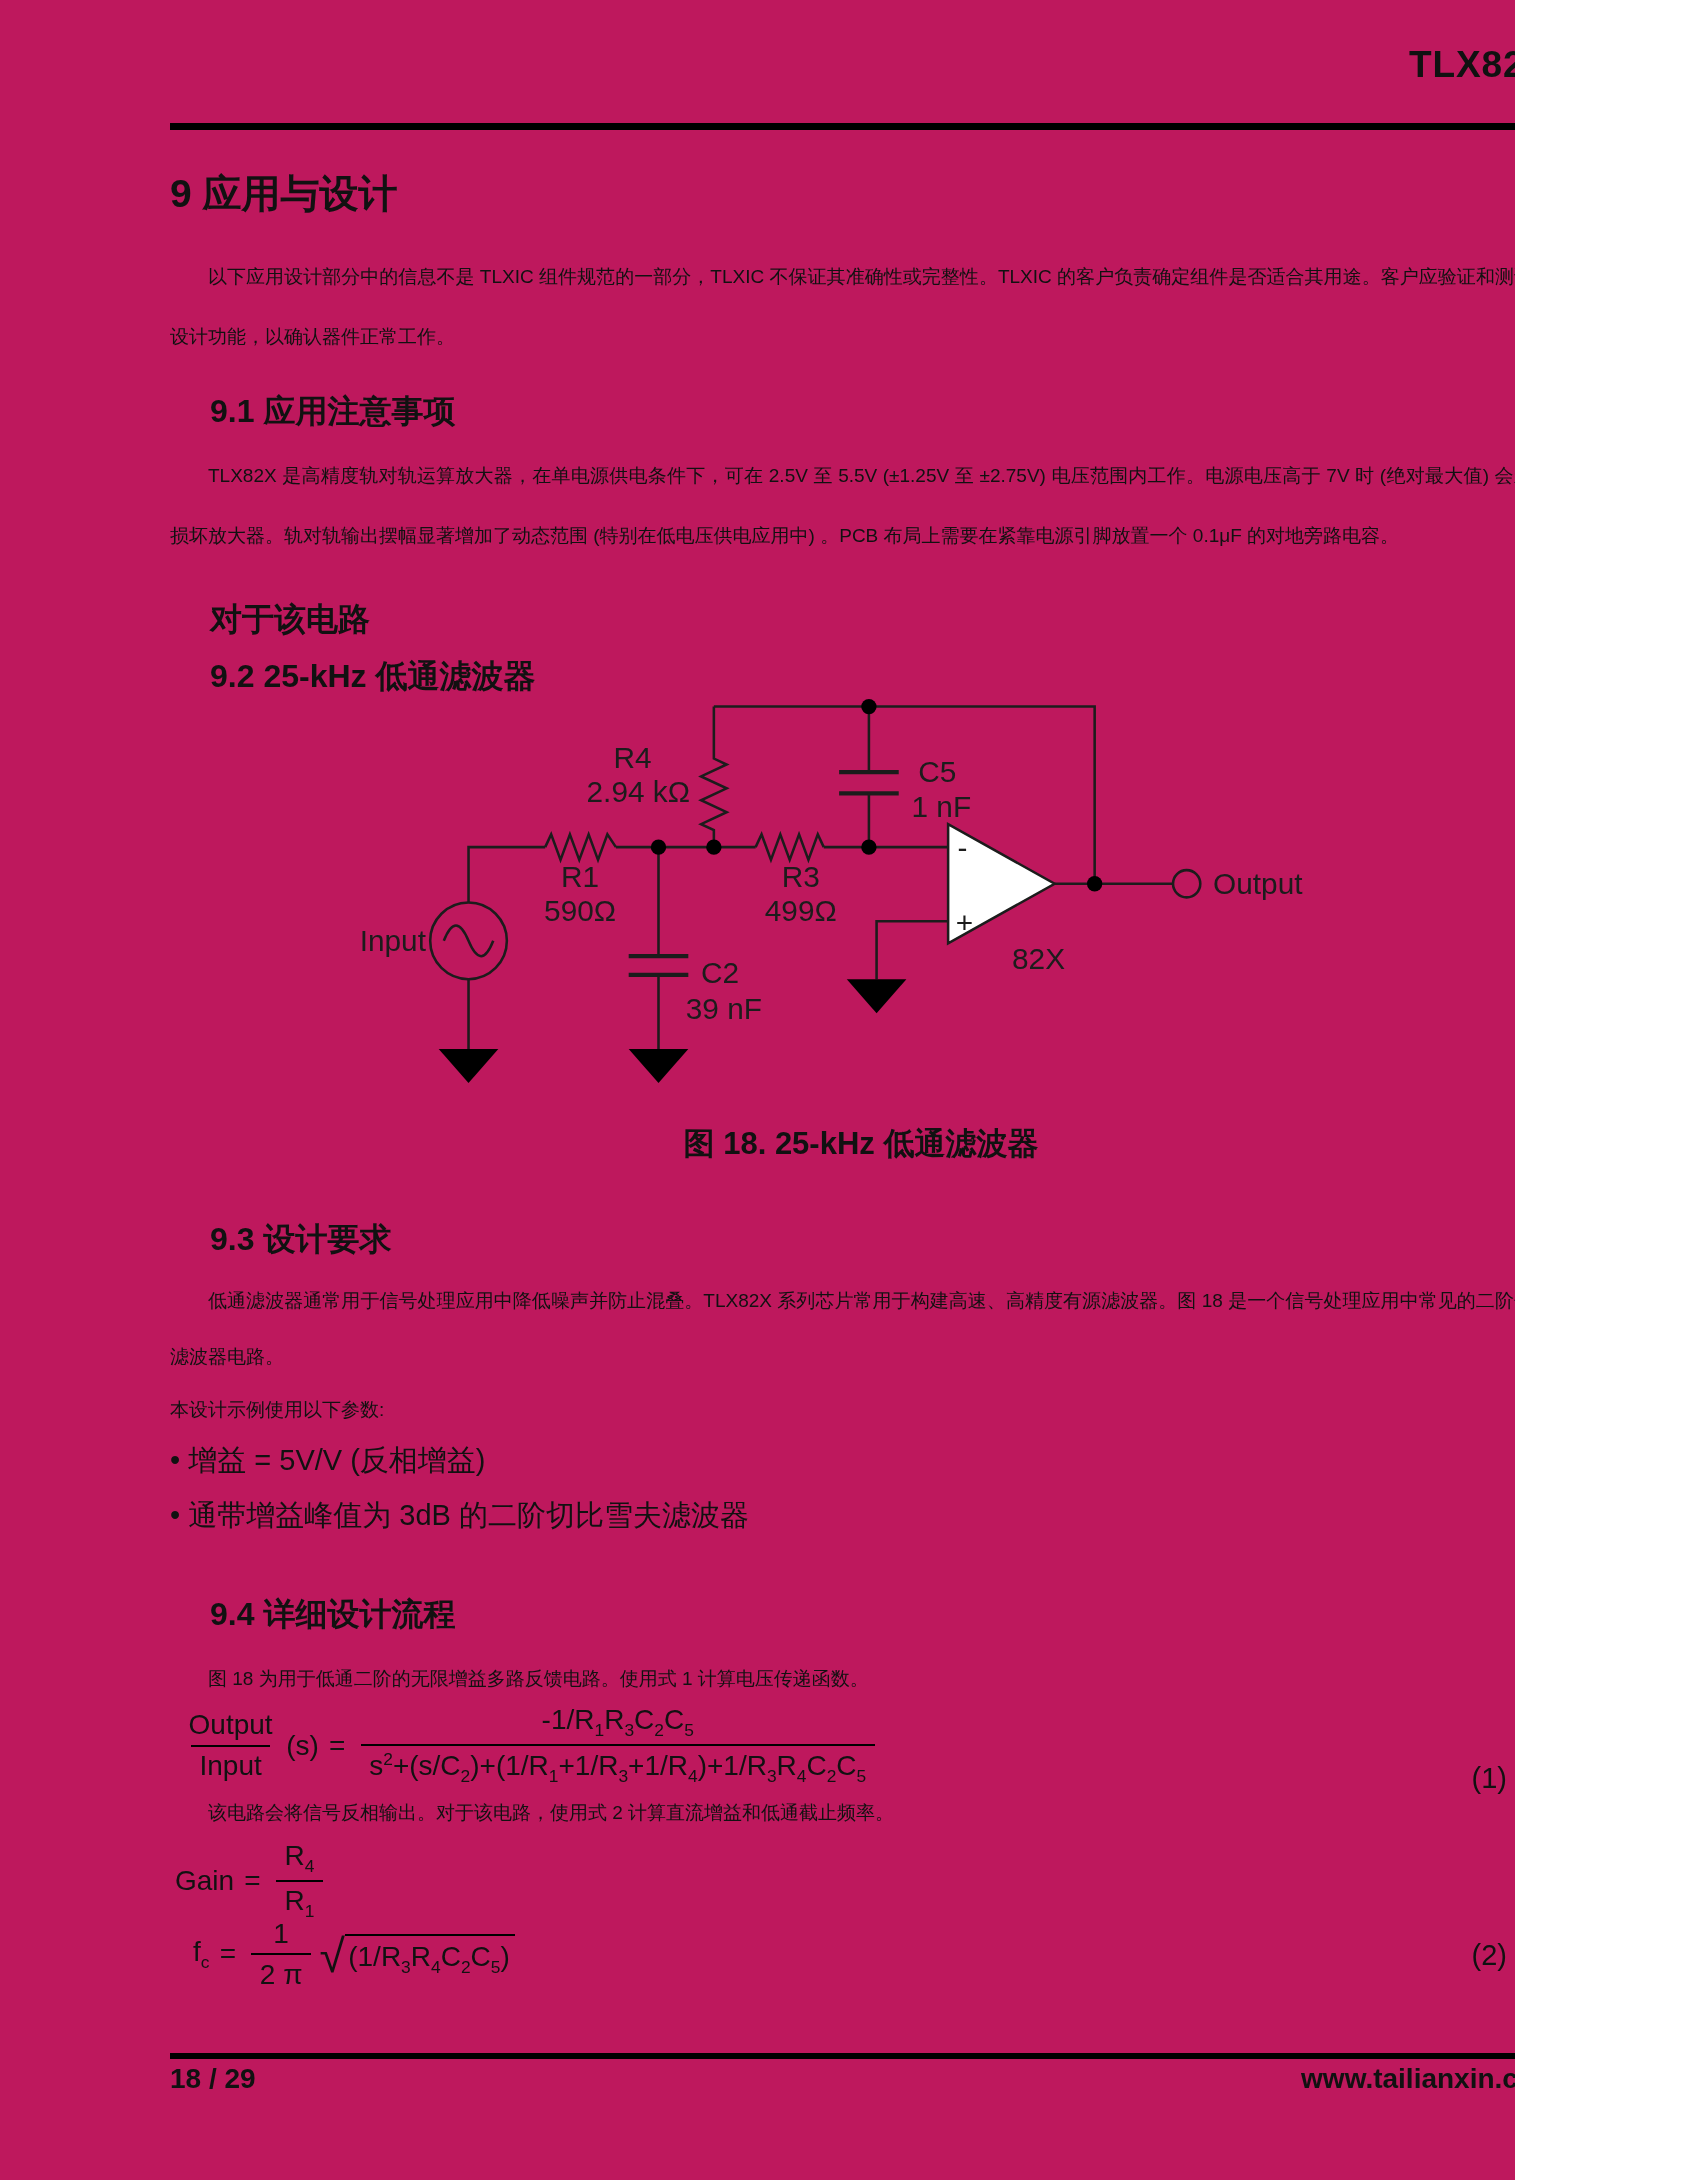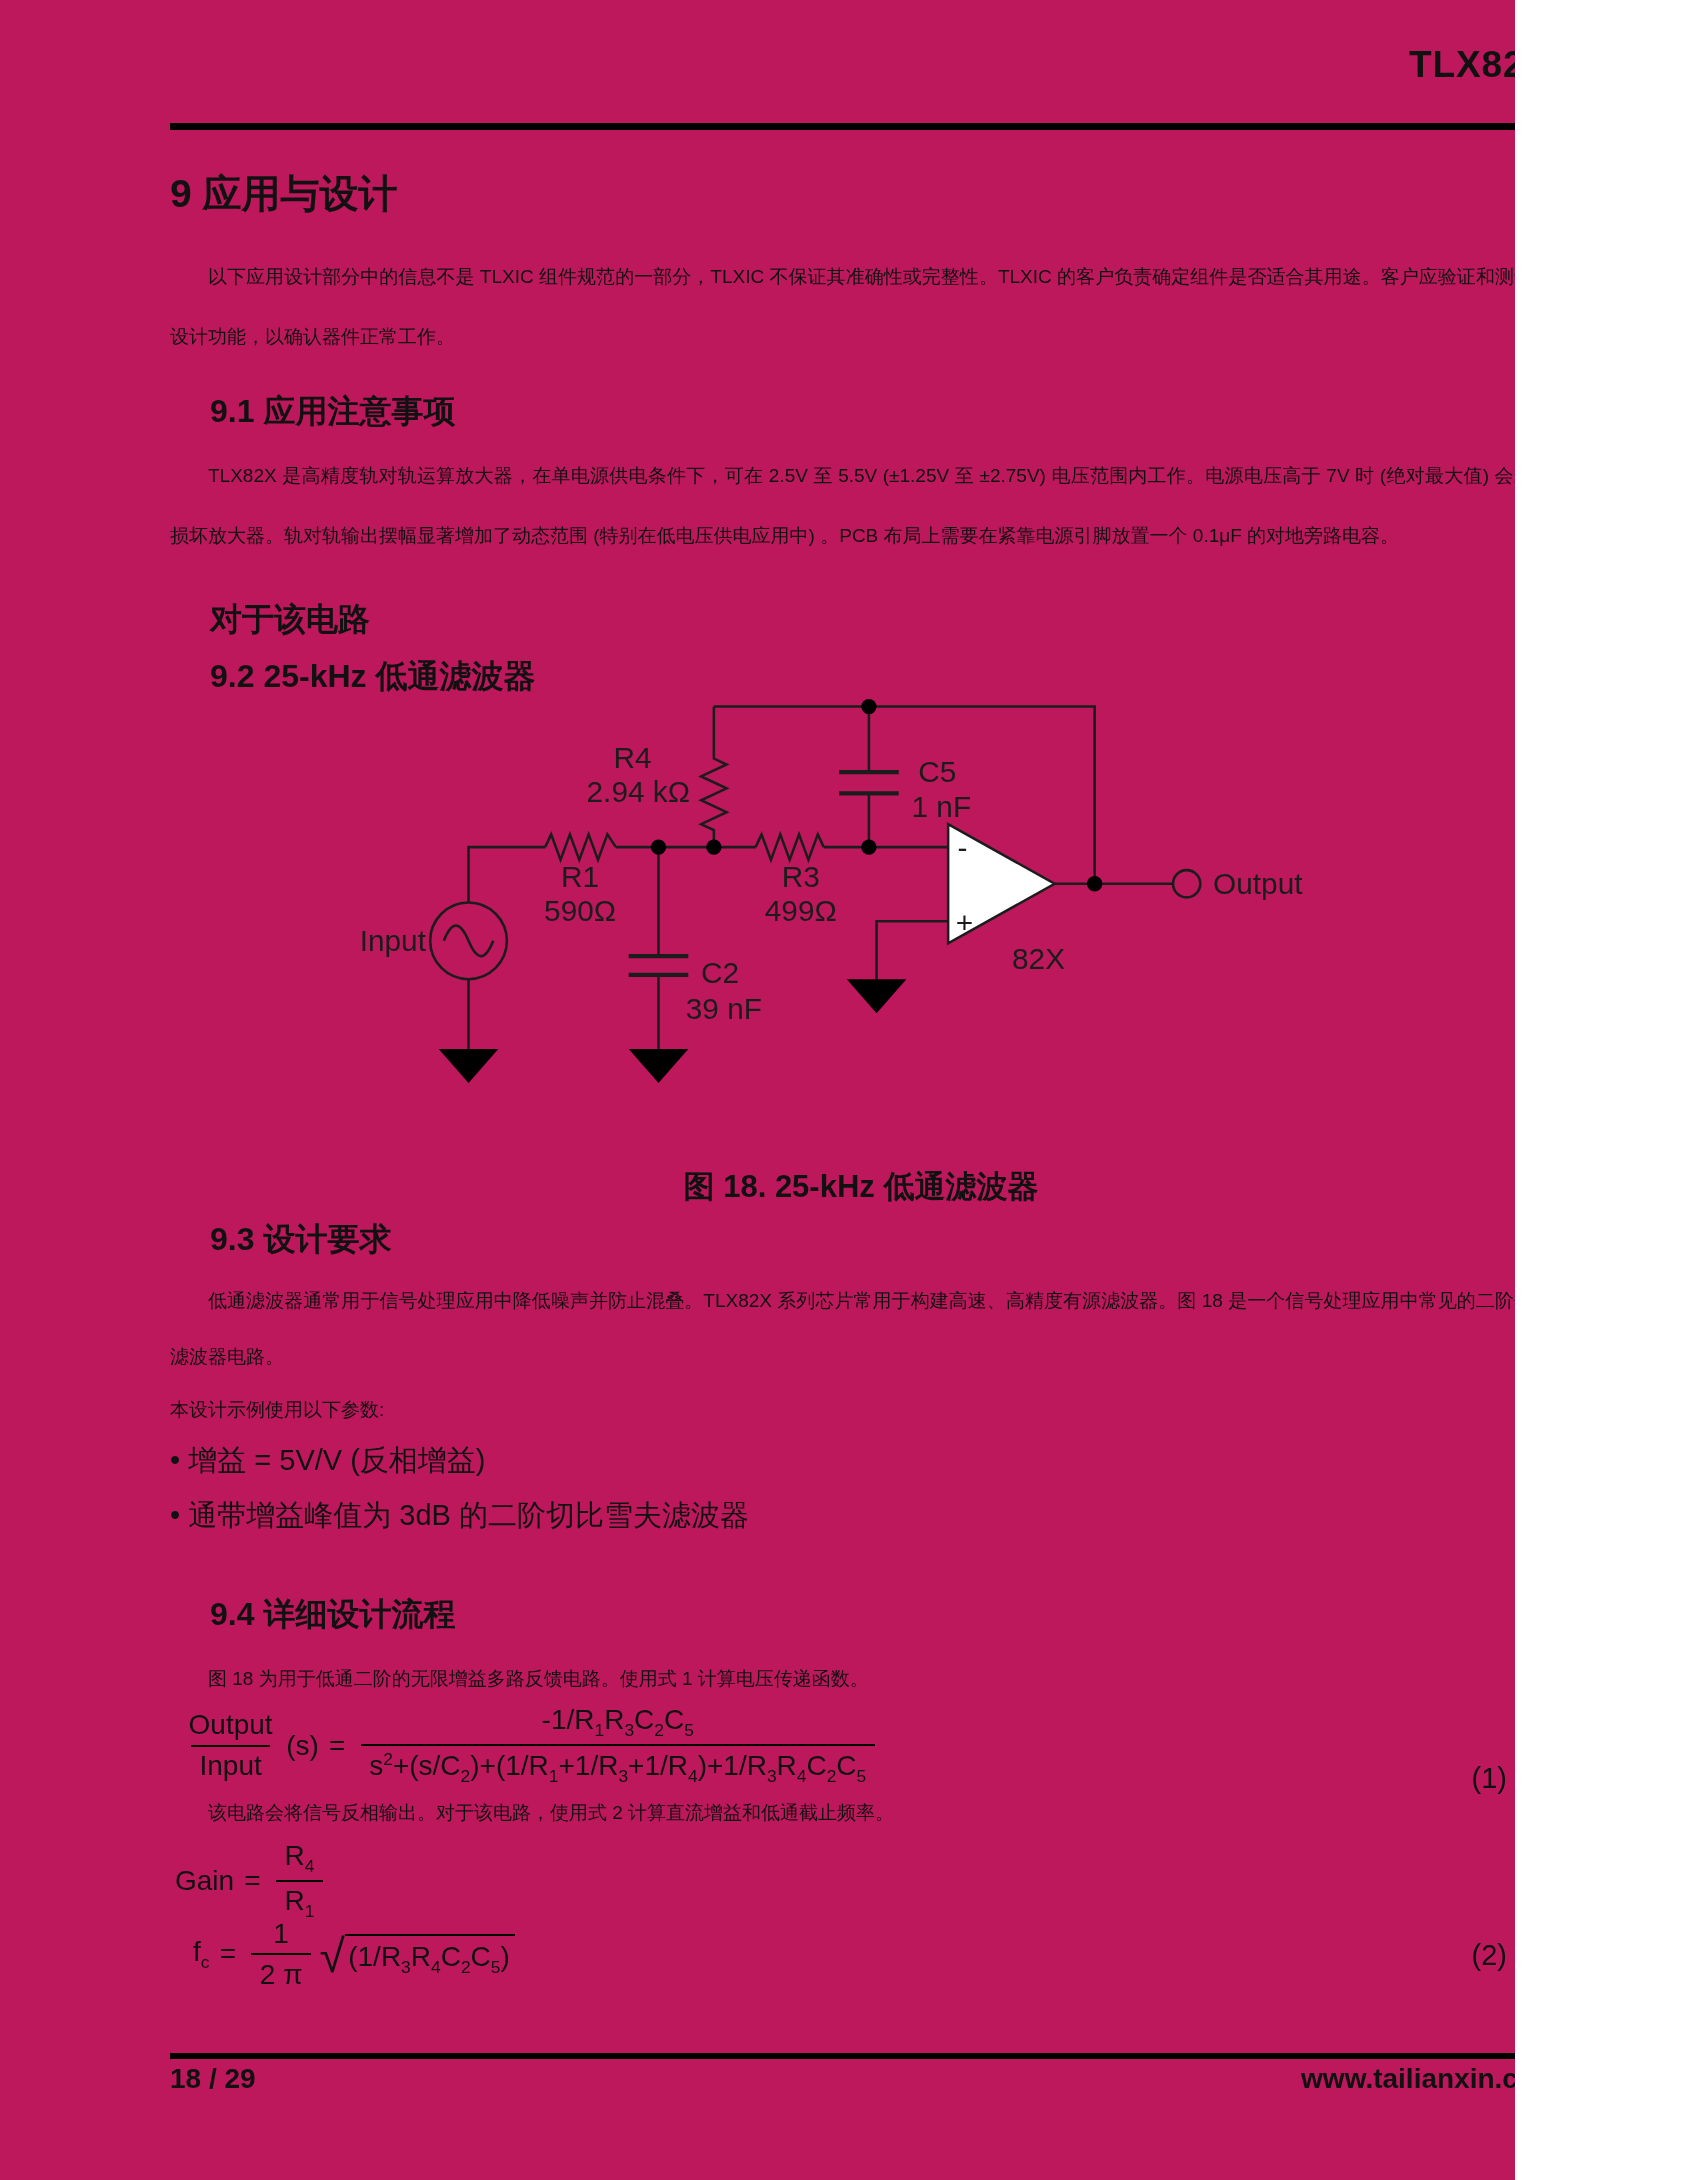--- a/index.html
+++ b/index.html
@@ -15,21 +15,21 @@
   .rule-bottom{top:2053px;height:6px;}
   .h1{top:167px;left:170px;font-size:39px;font-weight:bold;}
   .h2{left:170px;font-size:32px;font-weight:bold;margin-left:40px;}
   .body-text{left:170px;width:1382px;font-size:19px;line-height:60px;text-align:justify;text-justify:inter-character;}
   .indent{text-indent:2em;}
   .h-91{top:390px;}
   .p-intro{top:247px;}
   .p-note{top:446px;}
   .h-typ{top:598px;}
   .h-92{top:655px;}
-  .fig-caption{top:1123px;left:170px;width:1382px;text-align:center;font-size:31px;font-weight:bold;margin-top:43px;}
+  .fig-caption{top:1123px;left:170px;width:1382px;text-align:center;font-size:31px;font-weight:bold;}
   .h-93{top:1218px;}
   .p-93{top:1273px;line-height:56px;}
   .p-params{top:1380px;}
   .bullets{top:1433px;left:170px;width:1382px;font-size:29px;line-height:55px;}
   .bullets .li{margin:0;}
   .bullets .li::before{content:"\2022\00a0";}
   .h-94{top:1593px;}
   .p-94a{top:1649px;}
   .p-94b{top:1783px;}
   

